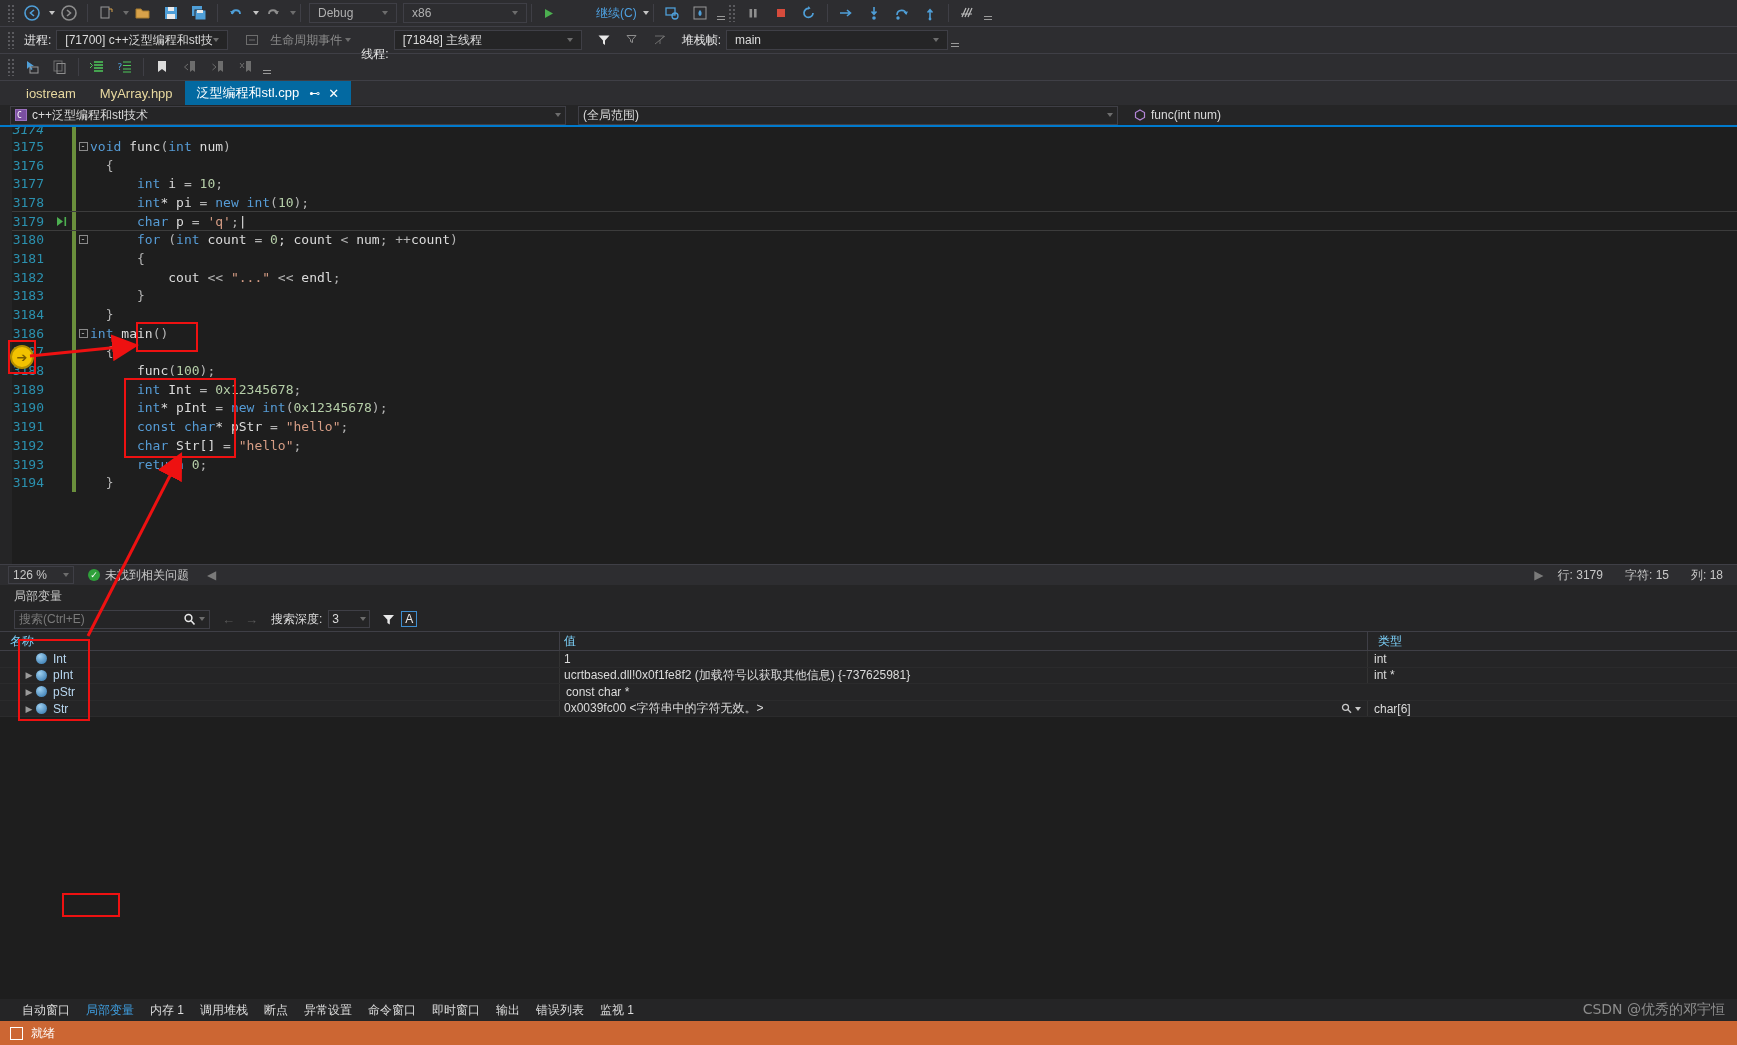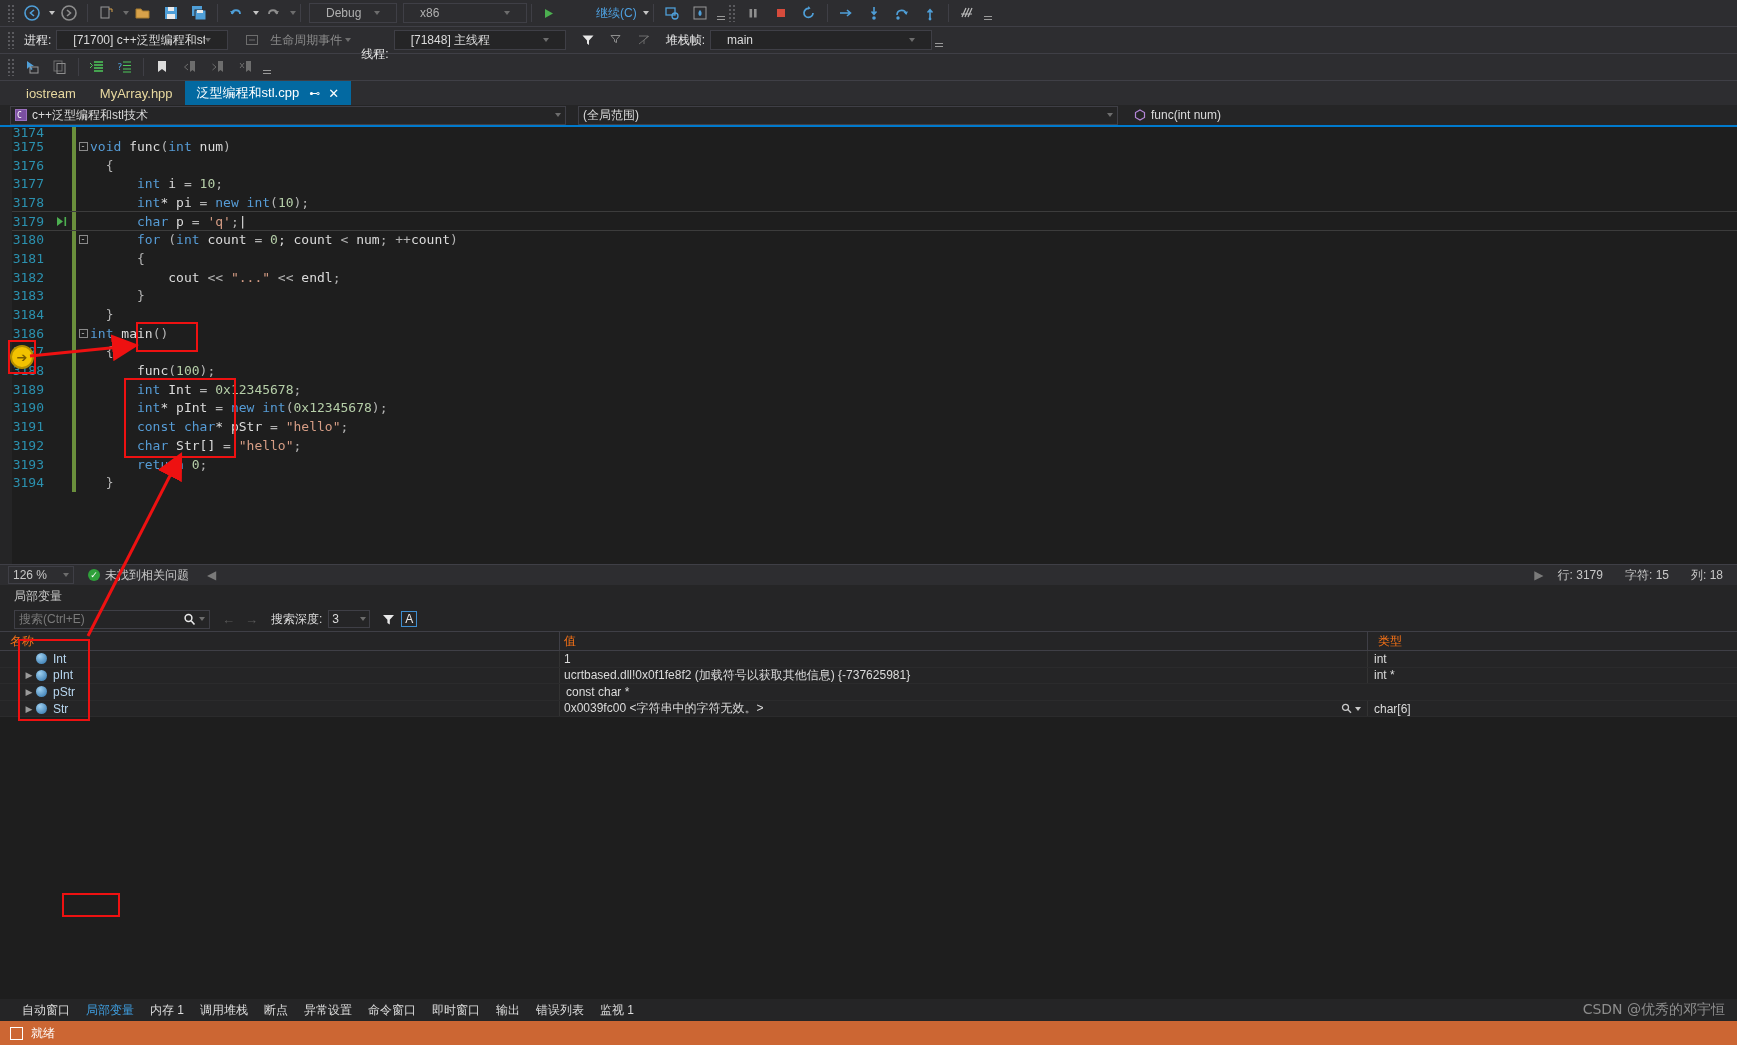--- a/index.html
+++ b/index.html
@@ -21,21 +21,21 @@
     background-size:4px 4px;}
   .tb-btn{height:22px;min-width:22px;padding:0 3px;display:flex;align-items:center;
     justify-content:center;border-radius:2px;cursor:default;gap:36px;}
   .tb-sep{width:1px;height:18px;background:#3f3f46;margin:0 4px;}
   .caret{width:0;height:0;border-left:3px solid transparent;border-right:3px solid transparent;
     border-top:4px solid #c5c5c5;margin-left:3px;}
   .caret.dim{border-top-color:#6d6d6d;}
   .tb-label{color:#f1f1f1;font-size:12px;white-space:nowrap;}
   .tb-label.dim{color:#8a8a8a;}
   .combo{height:20px;background:#2d2d30;border:1px solid #3f3f46;color:#b0b0b0;
-    display:flex;align-items:center;padding:0 16px;font-size:12px;box-sizing:border-box;}
+    display:flex;align-items:center;padding:0 8px;font-size:12px;box-sizing:border-box;}
   .combo .caret{margin-left:auto;}
   .combo.dark{background:#252526;}
   .fld-label{color:#e6e6e6;font-size:12px;margin:0 5px 0 6px;white-space:nowrap;}
   .overflow{display:flex;flex-direction:column;justify-content:flex-end;height:18px;margin-left:3px;}
   .overflow i{display:block;width:8px;height:1px;background:#9a9a9a;margin-bottom:2px;}
 
   
   #tabstrip{height:24px;background:#2d2d30;padding-left:14px;}
   .tab{height:24px;display:flex;align-items:center;padding:0 12px;font-size:13px;color:#f1f1f1;}
   .tab.inactive{color:#e8d9a0;}
@@ -84,21 +84,21 @@
   #searchbox{width:196px;height:19px;background:#252526;border:1px solid #3f3f46;display:flex;
     align-items:center;padding:0 4px;box-sizing:border-box;color:#7a7a7a;font-size:12px;}
   .arrowbtn{color:#5a5a5a;font-size:13px;margin:0 5px;}
   .depthsel{width:42px;height:18px;background:#252526;border:1px solid #3f3f46;display:flex;
     align-items:center;padding:0 3px;box-sizing:border-box;color:#dcdcdc;font-size:12px;}
   .abox{width:16px;height:16px;border:1px solid #3f8ed0;color:#e8e8e8;font-size:12px;
     text-align:center;line-height:14px;box-sizing:border-box;margin-left:6px;}
 
   #grid{background:#252526;}
   #gridhead{height:18px;background:#252526;border-top:1px solid #3f3f46;
-    border-bottom:1px solid #3f3f46;display:flex;align-items:center;font-size:12px;color:#f97316;}
+    border-bottom:1px solid #3f3f46;display:flex;align-items:center;font-size:12px;color:#7dd3fc;}
   .gh{padding-left:10px;box-sizing:border-box;border-right:1px solid #3f3f46;height:18px;
     display:flex;align-items:center;}
   .grow{height:15.6px;display:flex;align-items:center;font-size:12px;border-bottom:1px solid #2b2b2c;}
   .grow .c-name{width:560px;display:flex;align-items:center;box-sizing:border-box;
     border-right:1px solid #333;height:100%;}
   .grow .c-val{width:808px;display:flex;align-items:center;padding-left:4px;box-sizing:border-box;
     border-right:1px solid #333;height:100%;color:#dcdcdc;}
   .grow .c-type{flex:1;padding-left:6px;color:#dcdcdc;height:100%;display:flex;align-items:center;}
   .expander{width:14px;text-align:center;color:#9a9a9a;font-size:9px;margin-left:22px;}
   .expander.blank{color:transparent;}
@@ -286,21 +286,21 @@
   </div>
   <div class="tb-btn" style="margin-left:10px;">
     <svg width="14" height="14" viewBox="0 0 14 14">
         <rect x="1.5" y="2.5" width="11" height="9" fill="none" stroke="#6d6d6d"></rect>
         <path d="M4 7 h6" stroke="#6d6d6d"></path>
       </svg>
   </div>
   <span class="tb-label dim" style="margin-left:4px;">生命周期事件</span>
   <span class="caret dim"></span>
   <span class="fld-label" style="margin-left:10px;margin-top:28px;">线程:</span>
-  <div class="combo dark" style="width:172px;gap:14px;">
+  <div class="combo dark" style="width:188px;gap:14px;">
     <span style="color:#dcdcdc;">[71848] 主线程</span>
     <span class="caret dim"></span>
   </div>
   <div class="tb-btn" style="margin-left:8px;">
     <svg width="14" height="14" viewBox="0 0 14 14">
         <path d="M1.5 2.5 H12.5 L8 7.5 V12 L6 10.5 V7.5 Z" fill="#e8e8e8"></path>
       </svg>
   </div>
   <div class="tb-btn">
     <svg width="14" height="14" viewBox="0 0 14 14">
@@ -416,21 +416,21 @@
           <path d="M6 1 L10.5 3.6 V8.4 L6 11 L1.5 8.4 V3.6 Z" fill="none" stroke="#b486d8" stroke-width="1.2"></path>
         </svg>
     </span>
     <span>func(int num)</span>
   </div>
 </div>
 
 <div id="editor">
   <div id="gutter-strip"></div>
   <div id="code-lines">
-      <div class="code-line" style="height: 10px; overflow: hidden; "><span class="lineno">3174</span><span class="glyphcol"></span><span class="changebar"></span><span class="foldcol"></span><span class="codetext"><span class="indent-guide"></span></span></div>
+      <div class="code-line" style="height: 10px; overflow: hidden; align-items: flex-end; font-style: italic;"><span class="lineno">3174</span><span class="glyphcol"></span><span class="changebar"></span><span class="foldcol"></span><span class="codetext"><span class="indent-guide"></span></span></div>
       <div class="code-line"><span class="lineno">3175</span><span class="glyphcol"></span><span class="changebar"></span><span class="foldcol"><span class="foldbox">-</span></span><span class="codetext"><span class="indent-guide"></span><span class="kw">void&nbsp;</span><span class="id">func</span><span class="op">(</span><span class="kw">int</span><span class="id">&nbsp;num</span><span class="op">)</span></span></div>
       <div class="code-line"><span class="lineno">3176</span><span class="glyphcol"></span><span class="changebar"></span><span class="foldcol"></span><span class="codetext"><span class="indent-guide">&nbsp;&nbsp;</span><span class="op">{</span></span></div>
       <div class="code-line"><span class="lineno">3177</span><span class="glyphcol"></span><span class="changebar"></span><span class="foldcol"></span><span class="codetext"><span class="indent-guide">&nbsp;&nbsp;&nbsp;&nbsp;&nbsp;&nbsp;</span><span class="kw">int</span><span class="id">&nbsp;i&nbsp;</span><span class="op">=&nbsp;</span><span class="num">10</span><span class="op">;</span></span></div>
       <div class="code-line"><span class="lineno">3178</span><span class="glyphcol"></span><span class="changebar"></span><span class="foldcol"></span><span class="codetext"><span class="indent-guide">&nbsp;&nbsp;&nbsp;&nbsp;&nbsp;&nbsp;</span><span class="kw">int</span><span class="id">*&nbsp;pi&nbsp;</span><span class="op">=&nbsp;</span><span class="kw">new&nbsp;</span><span class="kw">int</span><span class="op">(</span><span class="num">10</span><span class="op">);</span></span></div>
       <div class="code-line" style="outline: rgb(60, 60, 60) solid 1px;"><span class="lineno">3179</span><span class="glyphcol"><svg width="13" height="11" viewBox="0 0 13 11">
             <path d="M1 1 L7 5.5 L1 10 Z" fill="#4caf50"></path>
             <rect x="8.5" y="1" width="1.6" height="9" fill="#4caf50"></rect>
           </svg></span><span class="changebar"></span><span class="foldcol"></span><span class="codetext"><span class="indent-guide">&nbsp;&nbsp;&nbsp;&nbsp;&nbsp;&nbsp;</span><span class="kw">char</span><span class="id">&nbsp;p&nbsp;</span><span class="op">=&nbsp;</span><span class="str">'q'</span><span class="op">;</span><span style="color:#dcdcdc;">|</span></span></div>
       <div class="code-line"><span class="lineno">3180</span><span class="glyphcol"></span><span class="changebar"></span><span class="foldcol"><span class="foldbox">-</span></span><span class="codetext"><span class="indent-guide">&nbsp;&nbsp;&nbsp;&nbsp;&nbsp;&nbsp;</span><span class="kw">for&nbsp;</span><span class="op">(</span><span class="kw">int</span><span class="id">&nbsp;count&nbsp;</span><span class="op">=&nbsp;</span><span class="num">0</span><span class="id">;&nbsp;count&nbsp;</span><span class="op">&lt;&nbsp;</span><span class="id">num</span><span class="op">;&nbsp;++</span><span class="id">count</span><span class="op">)</span></span></div>
       <div class="code-line"><span class="lineno">3181</span><span class="glyphcol"></span><span class="changebar"></span><span class="foldcol"></span><span class="codetext"><span class="indent-guide">&nbsp;&nbsp;&nbsp;&nbsp;&nbsp;&nbsp;</span><span class="op">{</span></span></div>

